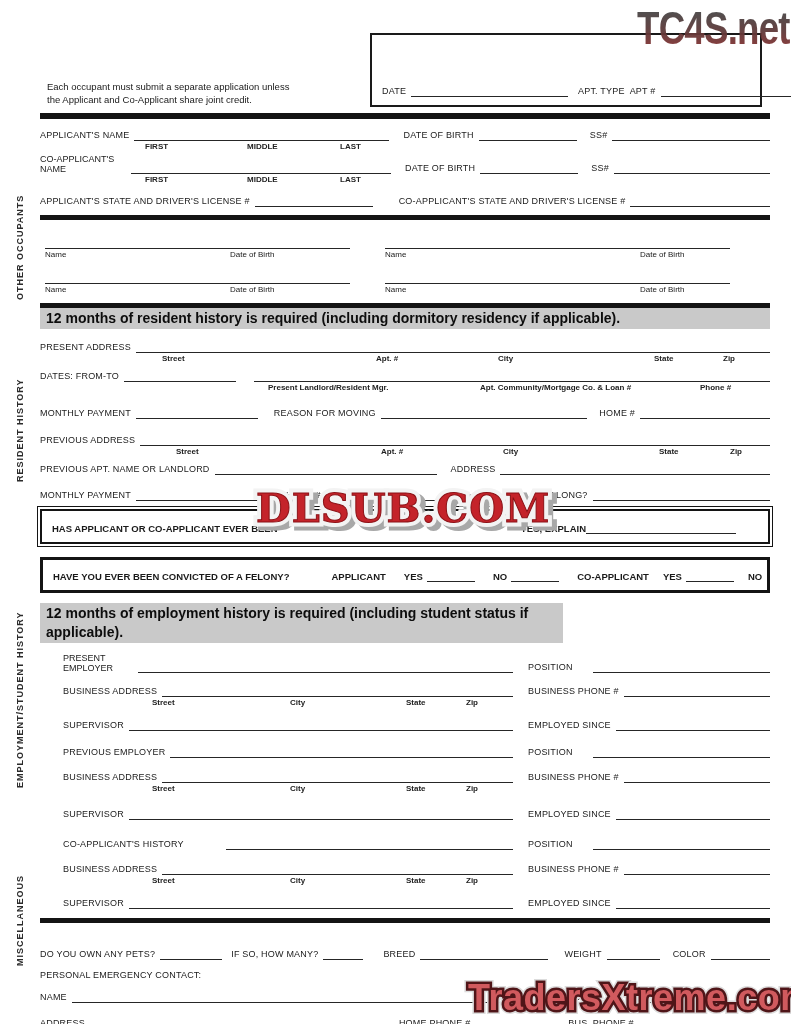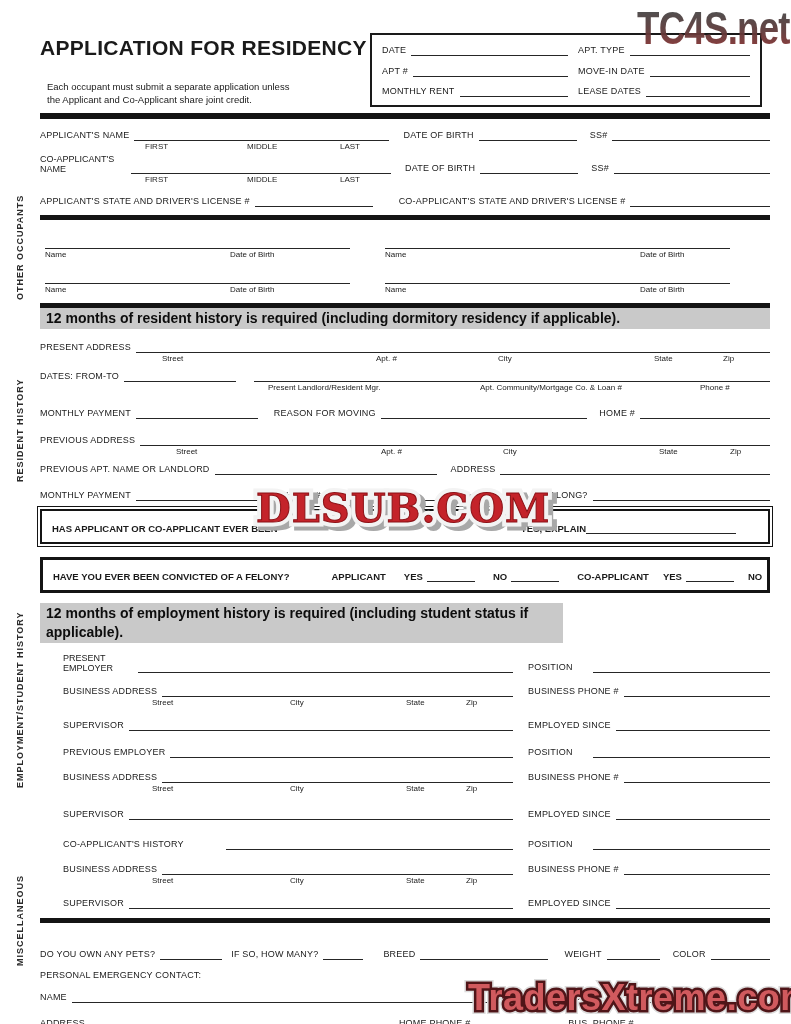--- a/index.html
+++ b/index.html
@@ -4,31 +4,31 @@
 <style>
   html,body{margin:0;padding:0;background:#ffffff;}
   .page{position:relative;width:791px;height:1024px;background:#fff;overflow:hidden;
         font-family:"Liberation Sans", sans-serif;color:#1a1a1a;}
   
   .row{display:flex;align-items:flex-end;}
   .lbl{font-size:9px;line-height:11px;white-space:nowrap;padding-right:5px;letter-spacing:.2px;}
   .lbl2{font-size:9px;line-height:10px;white-space:nowrap;padding-right:5px;}
   .ln{border-bottom:1.6px solid #262626;height:12px;flex:0 0 auto;}
   .fill{flex:1 1 auto;}
-  .sub{position:relative;height:11px;font-size:8px;color:#222;}
+  .sub{position:relative;height:11px;font-size:8px;color:#222;font-weight:bold;}
   .sub span{position:absolute;top:1px;white-space:nowrap;}
   .divider{height:5px;background:#141414;margin:0 21px 0 40px;}
   .banner{margin-left:40px;background:#c9c9c9;color:#0d0d0d;font-weight:bold;font-size:14px;
           line-height:19px;padding:1px 0 1px 6px;}
   
   .hdr{position:relative;height:113px;}
   .title{position:absolute;left:40px;top:36px;font-size:21px;font-weight:bold;letter-spacing:.3px;}
   .note{position:absolute;left:47px;top:80px;font-size:9.5px;line-height:13px;}
   .hbox{position:absolute;left:370px;top:33px;width:392px;height:74px;border:2px solid #1a1a1a;
-        padding:8px 10px;box-sizing:border-box;display:flex;flex-direction:column;justify-content:space-between;}
+        padding:8px 10px;box-sizing:border-box;display:flex;justify-content:space-between;}
   .hbox .row .cell{display:flex;align-items:flex-end;}
   .hbox .cellL{width:186px;}
   .hbox .cellR{flex:1;margin-left:10px;}
   
   .side{position:absolute;left:15px;writing-mode:vertical-rl;transform:rotate(180deg);
         font-size:9px;font-weight:bold;letter-spacing:1px;color:#2b2b2b;text-align:center;white-space:nowrap;}
   
   .sec{padding:0 21px 0 40px;}
   .applicant{padding-top:9px;padding-bottom:8px;}
   
@@ -70,21 +70,20 @@
 </head>
 <body>
 
 <div class="page">
 
   <div class="wm wm-tc4s">
     <span class="grad">TC4S.net</span>
   </div>
 
   <div class="hdr">
-    <div class="title">APPLICATION FOR RESIDENCY</div>
     <div class="note">
       <div>Each occupant must submit a separate application unless</div>
       <div>the Applicant and Co-Applicant share joint credit.</div>
     </div>
     <div class="hbox">
       <div class="row">
         <div class="cell cellL">
             <span class="lbl">DATE</span>
             <i class="ln fill"></i>
           </div>

